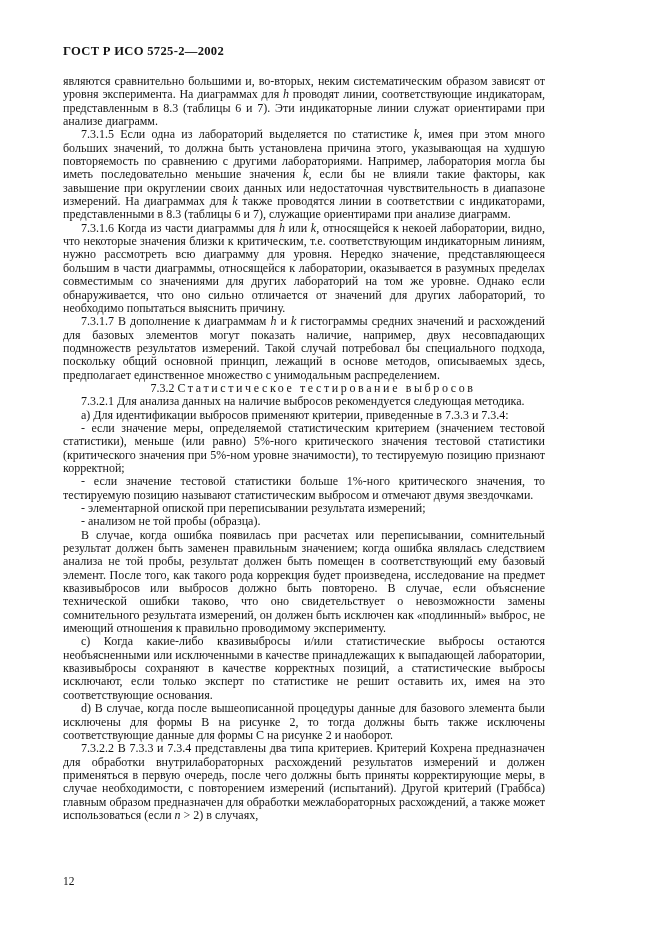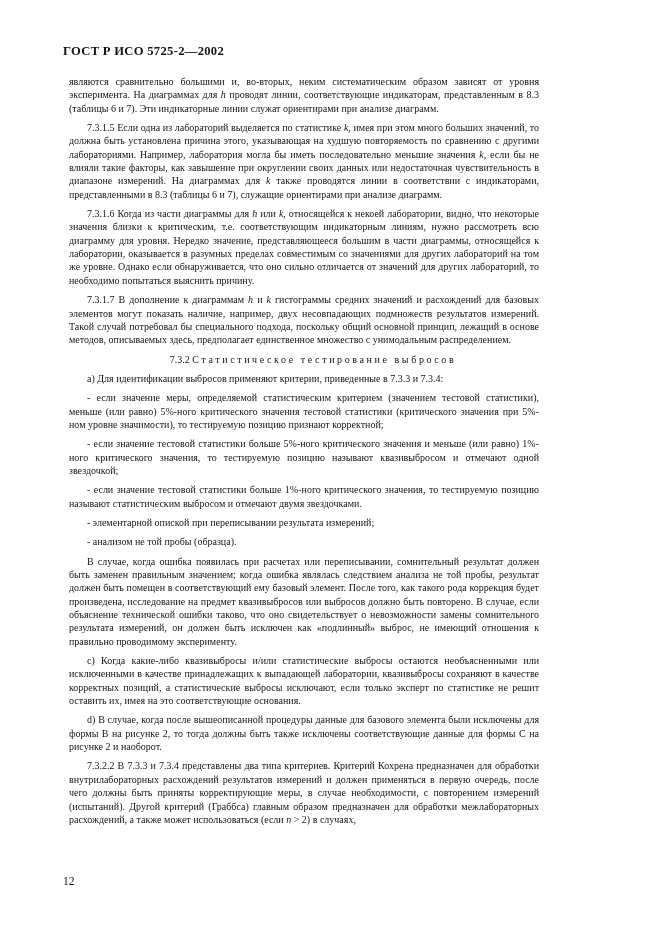--- a/index.html
+++ b/index.html
@@ -19,22 +19,22 @@
     overflow: hidden;
   }
   .doc-header {
     font-size: 12.6px;
     font-weight: bold;
     letter-spacing: 0.3px;
     margin: 0 0 16px 0;
     white-space: nowrap;
   }
   .body-text p {
-    margin: 6px;
-    font-size: 10px;
+    margin: 0;
+    font-size: 12px;
     line-height: 13.35px;
     text-align: justify;
     text-indent: 18px;
   }
   .body-text p.plain {
     text-indent: 0;
   }
   .body-text p.heading {
     text-align: center;
     font-weight: normal;
@@ -57,23 +57,23 @@
 
 <div class="page">
   <div class="doc-header">ГОСТ Р ИСО 5725-2—2002</div>
 
   <div class="body-text">
       <p class="plain">являются сравнительно большими и, во-вторых, неким систематическим образом зависят от уровня эксперимента. На диаграммах для <i>h</i> проводят линии, соответствующие индикаторам, представленным в 8.3 (таблицы 6 и 7). Эти индикаторные линии служат ориентирами при анализе диаграмм.</p>
       <p class="indent">7.3.1.5 Если одна из лабораторий выделяется по статистике <i>k</i>, имея при этом много больших значений, то должна быть установлена причина этого, указывающая на худшую повторяемость по сравнению с другими лабораториями. Например, лаборатория могла бы иметь последовательно меньшие значения <i>k</i>, если бы не влияли такие факторы, как завышение при округлении своих данных или недостаточная чувствительность в диапазоне измерений. На диаграммах для <i>k</i> также проводятся линии в соответствии с индикаторами, представленными в 8.3 (таблицы 6 и 7), служащие ориентирами при анализе диаграмм.</p>
       <p class="indent">7.3.1.6 Когда из части диаграммы для <i>h</i> или <i>k</i>, относящейся к некоей лаборатории, видно, что некоторые значения близки к критическим, т.е. соответствующим индикаторным линиям, нужно рассмотреть всю диаграмму для уровня. Нередко значение, представляющееся большим в части диаграммы, относящейся к лаборатории, оказывается в разумных пределах совместимым со значениями для других лабораторий на том же уровне. Однако если обнаруживается, что оно сильно отличается от значений для других лабораторий, то необходимо попытаться выяснить причину.</p>
       <p class="indent">7.3.1.7 В дополнение к диаграммам <i>h</i> и <i>k</i> гистограммы средних значений и расхождений для базовых элементов могут показать наличие, например, двух несовпадающих подмножеств результатов измерений. Такой случай потребовал бы специального подхода, поскольку общий основной принцип, лежащий в основе методов, описываемых здесь, предполагает единственное множество с унимодальным распределением.</p>
       <p class="heading"><span>7.3.2</span> <span class="spaced">Статистическое тестирование выбросов</span></p>
+      <p class="indent">7.3.2.1 Для анализа данных на наличие выбросов рекомендуется следующая методика.</p>
       <p class="indent">а) Для идентификации выбросов применяют критерии, приведенные в 7.3.3 и 7.3.4:</p>
       <p class="indent">- если значение меры, определяемой статистическим критерием (значением тестовой статистики), меньше (или равно) 5%-ного критического значения тестовой статистики (критического значения при 5%-ном уровне значимости), то тестируемую позицию признают корректной;</p>
-      <p class="indent">- если значение тестовой статистики больше 5%-ного критического значения и меньше (или равно) 1%-ного критического значения, то тестируемую позицию называют квазивыбросом и отмечают одной звездочкой;</p>
       <p class="indent">- если значение тестовой статистики больше 1%-ного критического значения, то тестируемую позицию называют статистическим выбросом и отмечают двумя звездочками.</p>
       <p class="indent">- элементарной опиской при переписывании результата измерений;</p>
       <p class="indent">- анализом не той пробы (образца).</p>
       <p class="indent">В случае, когда ошибка появилась при расчетах или переписывании, сомнительный результат должен быть заменен правильным значением; когда ошибка являлась следствием анализа не той пробы, результат должен быть помещен в соответствующий ему базовый элемент. После того, как такого рода коррекция будет произведена, исследование на предмет квазивыбросов или выбросов должно быть повторено. В случае, если объяснение технической ошибки таково, что оно свидетельствует о невозможности замены сомнительного результата измерений, он должен быть исключен как «подлинный» выброс, не имеющий отношения к правильно проводимому эксперименту.</p>
       <p class="indent">c) Когда какие-либо квазивыбросы и/или статистические выбросы остаются необъясненными или исключенными в качестве принадлежащих к выпадающей лаборатории, квазивыбросы сохраняют в качестве корректных позиций, а статистические выбросы исключают, если только эксперт по статистике не решит оставить их, имея на это соответствующие основания.</p>
       <p class="indent">d) В случае, когда после вышеописанной процедуры данные для базового элемента были исключены для формы В на рисунке 2, то тогда должны быть также исключены соответствующие данные для формы С на рисунке 2 и наоборот.</p>
       <p class="indent">7.3.2.2 В 7.3.3 и 7.3.4 представлены два типа критериев. Критерий Кохрена предназначен для обработки внутрилабораторных расхождений результатов измерений и должен применяться в первую очередь, после чего должны быть приняты корректирующие меры, в случае необходимости, с повторением измерений (испытаний). Другой критерий (Граббса) главным образом предназначен для обработки межлабораторных расхождений, а также может использоваться (если <i>n</i> &gt; 2) в случаях,</p>
     </div>
 
   <div class="page-footer">12</div>

